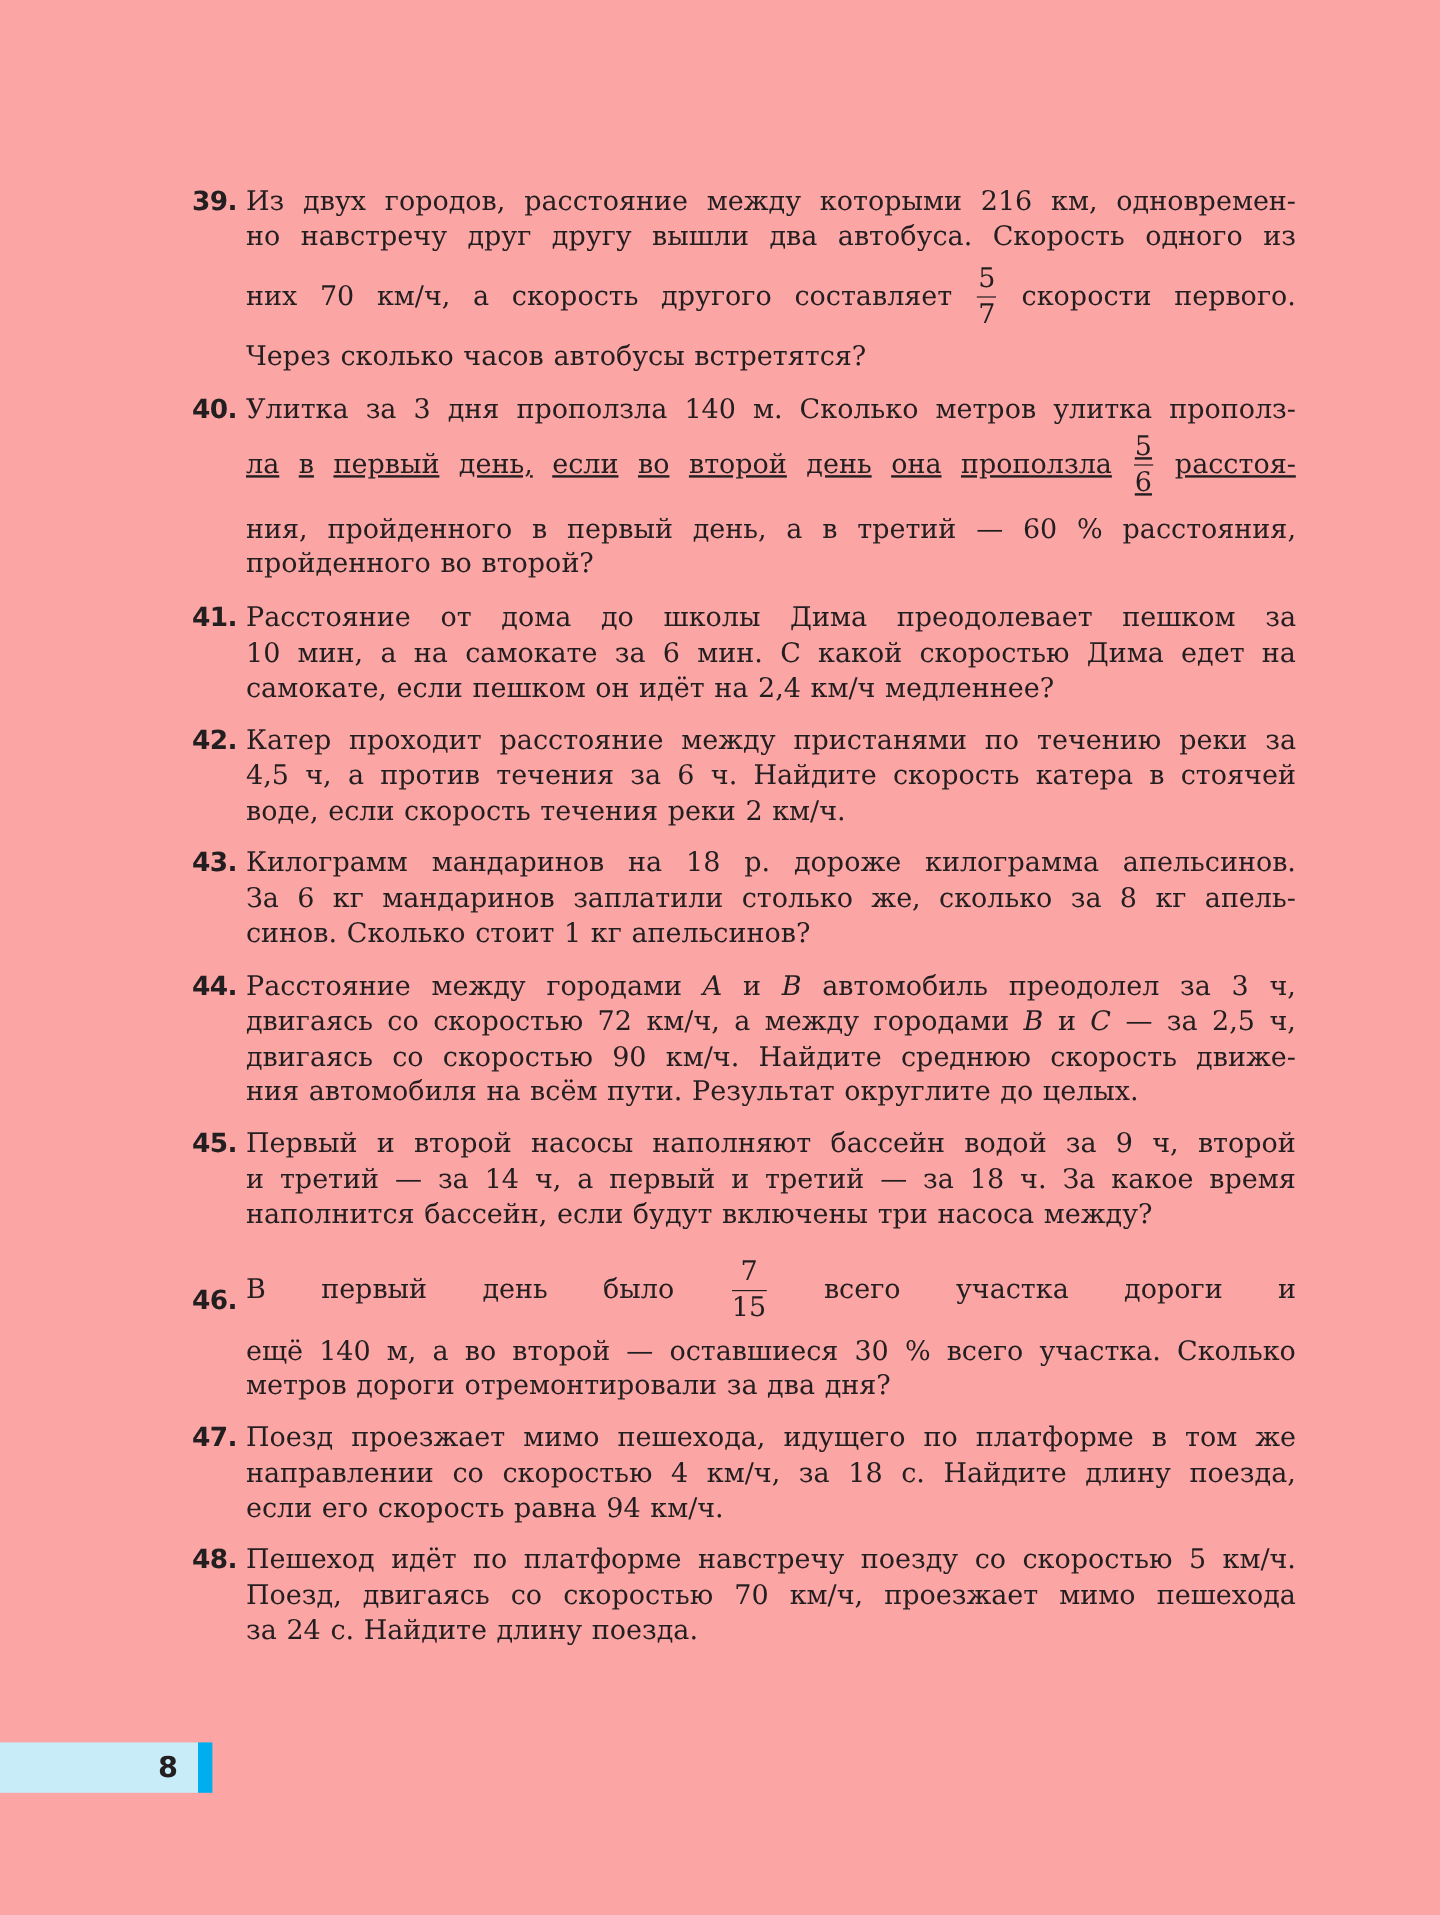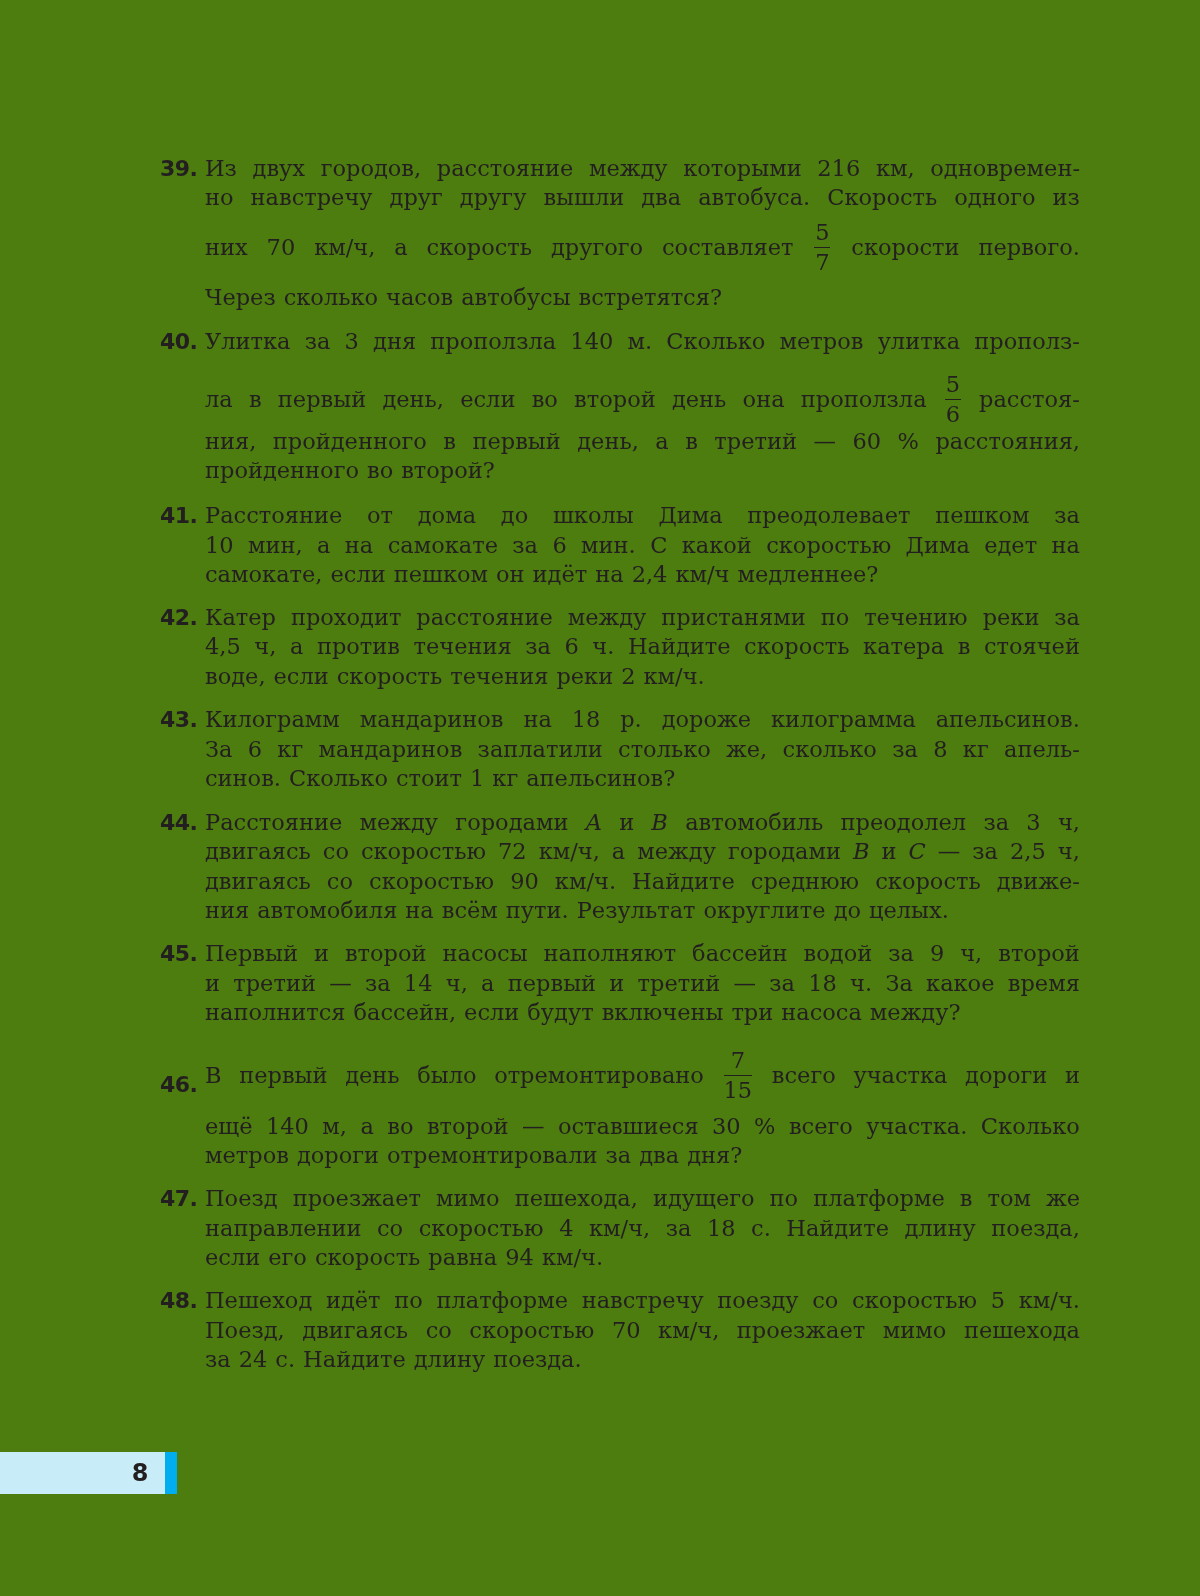--- a/index.html
+++ b/index.html
@@ -1,17 +1,17 @@
 <!DOCTYPE html>
 <html><head>
 <meta charset="utf-8">
 <style>
   html, body { margin: 0; padding: 0; background: #ffffff; }
   body { width: 1200px; height: 1596px; position: relative; overflow: hidden; }
-  .page { position: absolute; left: 0; top: 0; width: 1200px; height: 1596px; background: #4d7c0f; }
+  .page { position: absolute; left: 0; top: 0; width: 1200px; height: 1596px; background: #fca5a5; }
   .problem { position: absolute; left: 160px; width: 922px; }
   .num {
     position: absolute; left: 0; top: 0;
     font-family: "DejaVu Sans", sans-serif; font-weight: bold;
     font-size: 22px; color: #231f20; letter-spacing: -0.5px;
   }
   .line {
     position: absolute; left: 45px; width: 875px;
     font-family: "DejaVu Serif", serif; font-size: 22.5px; color: #231f20;
     white-space: nowrap; height: 30px; line-height: 30px;
@@ -104,21 +104,21 @@
           <span class="w">3</span>
           <span class="w">дня</span>
           <span class="w">проползла</span>
           <span class="w">140</span>
           <span class="w">м.</span>
           <span class="w">Сколько</span>
           <span class="w">метров</span>
           <span class="w">улитка</span>
           <span class="w">прополз-</span>
         </div>
-        <div class="line fracline" style="top: 48px;">
+        <div class="line fracline" style="top: 36px; text-decoration: underline;">
           <span class="w">ла</span>
           <span class="w">в</span>
           <span class="w">первый</span>
           <span class="w">день,</span>
           <span class="w">если</span>
           <span class="w">во</span>
           <span class="w">второй</span>
           <span class="w">день</span>
           <span class="w">она</span>
           <span class="w">проползла</span>
@@ -363,21 +363,20 @@
           <span class="w">между?</span>
         </div>
       </div>
       <div class="problem" style="top: 1060px;">
         <div class="num" style="top: 10px; line-height: 30px;">46.</div>
         <div class="line fracline" style="top: -10px;">
           <span class="w">В</span>
           <span class="w">первый</span>
           <span class="w">день</span>
           <span class="w">было</span>
-          <span class="w">отремонтировано</span>
           <span class="frac w">
             <span>7</span>
             <span class="bar"></span>
             <span>15</span>
           </span>
           <span class="w">всего</span>
           <span class="w">участка</span>
           <span class="w">дороги</span>
           <span class="w">и</span>
         </div>

